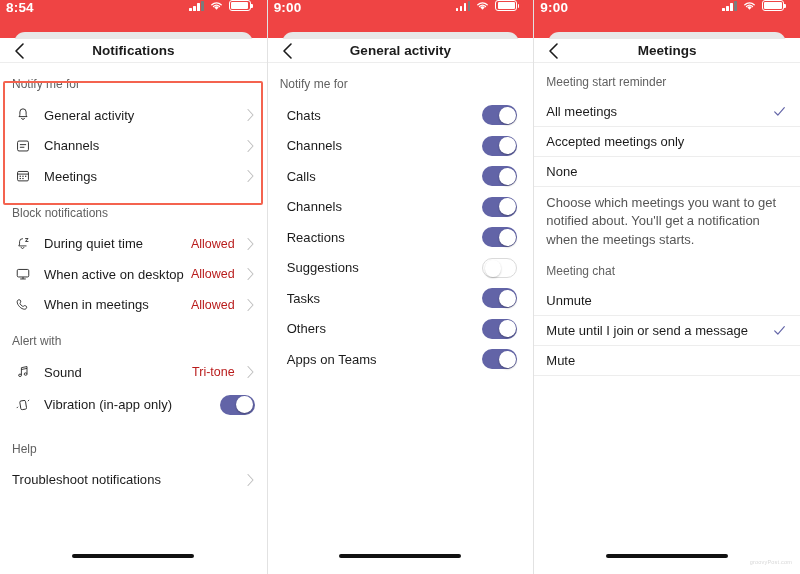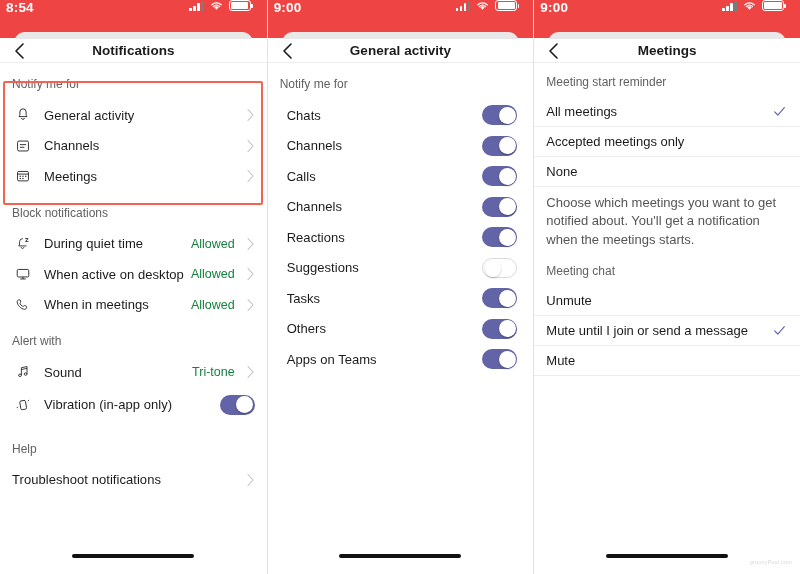--- a/index.html
+++ b/index.html
@@ -91,21 +91,21 @@
   .row .ico {
     width: 22px; height: 20px; margin-right: 10px;
     display: flex; align-items: center; justify-content: center;
     flex: 0 0 auto;
   }
   .row .label {
     font-size: 13px; color: #1b1b1b; flex: 1 1 auto;
     white-space: nowrap; letter-spacing: 0.05px;
   }
   .row .value {
-    font-size: 12.5px; color: #15803d; margin-right: 11px;
+    font-size: 12.5px; color: #b91c1c; margin-right: 11px;
   }
   .chev-right {
     width: 9px; height: 14px; flex: 0 0 auto; opacity: .62;
   }
 
   
   .p1 .row { height: 30.5px; }
   .p1 .row + .row { margin-top: 0px; }
 
   

